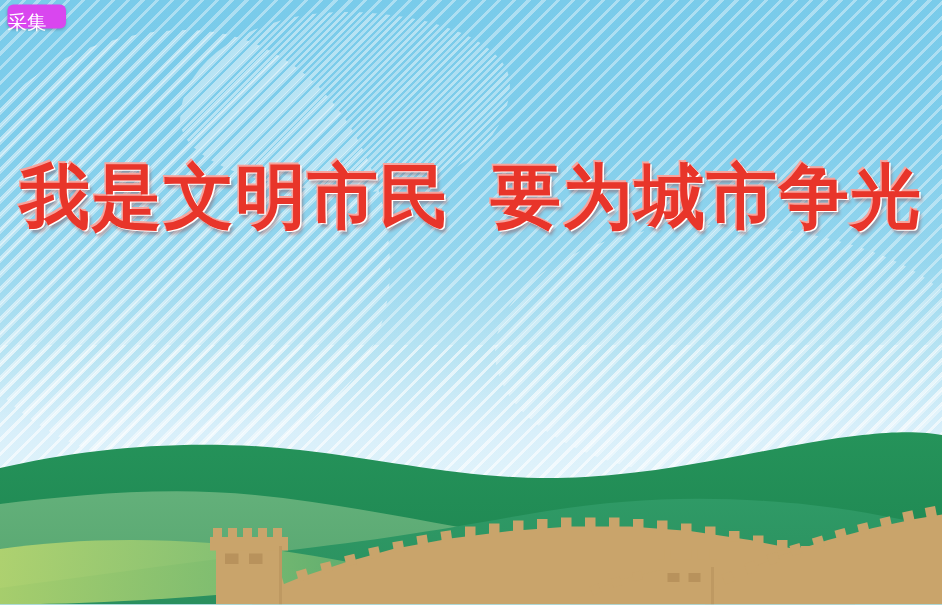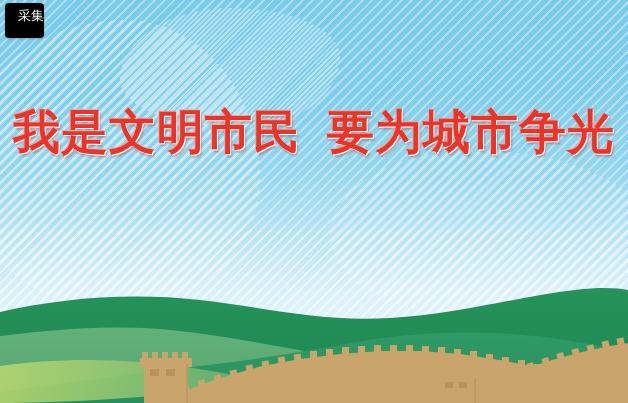--- a/index.html
+++ b/index.html
@@ -133,28 +133,28 @@
     display: inline-block;
     width: 26px;
   }
 
   
   .capture-button {
     position: absolute;
     left: 5px;
     top: 3px;
     width: 39px;
-    height: 35px;
-    background: #000000;
+    height: 16px;
+    background: #d946ef;
     border-radius: 4px;
     color: #ffffff;
     font-family: "DejaVu Sans", "Liberation Sans", sans-serif;
     font-size: 13px;
     line-height: 25px;
-    text-align: right;
+    text-align: left;
     letter-spacing: 0px;
     cursor: pointer;
     user-select: none;
     box-shadow: 0 1px 2px rgba(0,0,0,0.20);
   }
 </style>
 </head>
 <body>
 
 <div id="stage">

